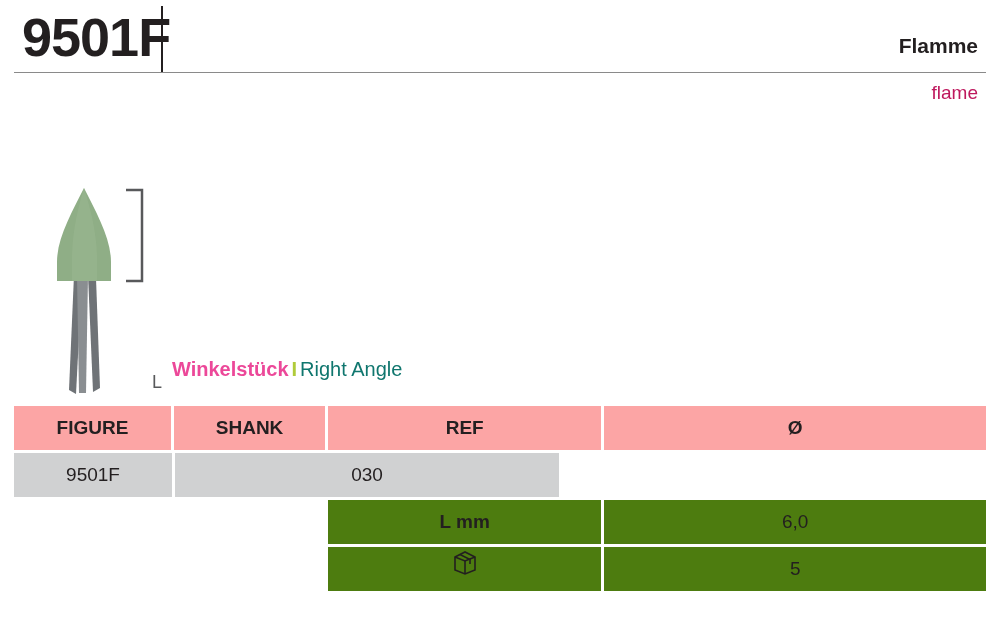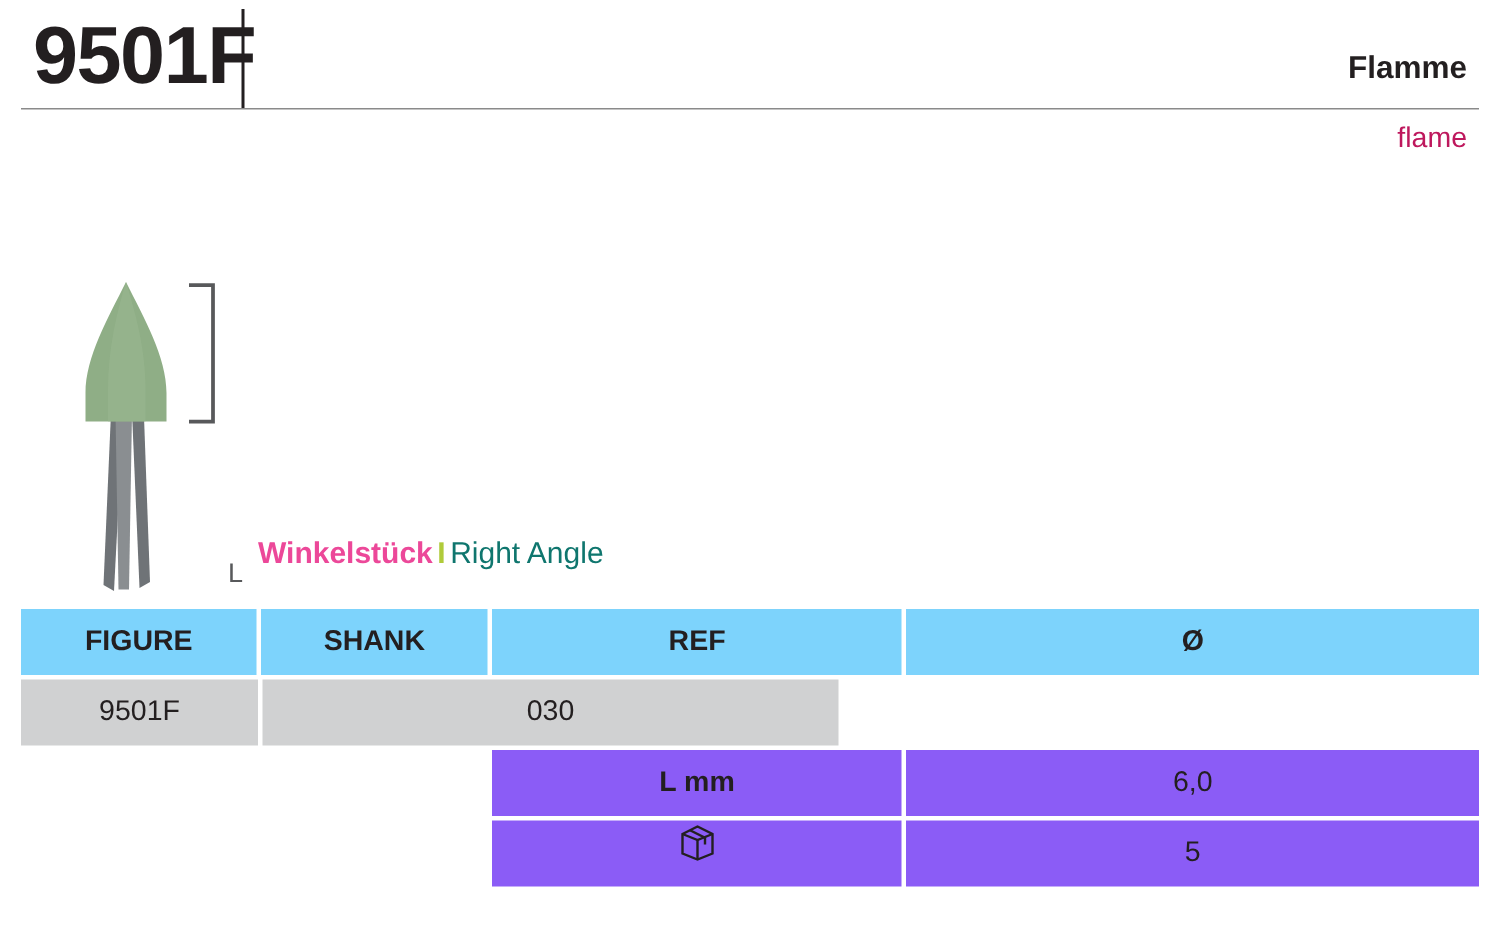--- a/index.html
+++ b/index.html
@@ -122,28 +122,28 @@
     margin-right: 3px;
   }
   .cell:last-child { margin-right: 0; }
   .c-figure { width: 158px; }
   .c-shank  { width: 152px; }
   .c-ref    { width: 275px; }
   .c-dia    { width: 384px; }
   .c-spacer { width: 313px; background: transparent !important; }
 
   .head .cell {
-    background: #7dd3fc;
+    background: #fca5a5;
     font-weight: bold;
   }
   .row-dark .cell {
     background: #d0d1d2;
   }
   .row-light .cell {
-    background: #8b5cf6;
+    background: #4d7c0f;
   }
   .bold-cell { font-weight: bold; }
 
   .box-icon {
     display: inline-block;
     vertical-align: middle;
   }
 </style>
 </head>
 <body>

